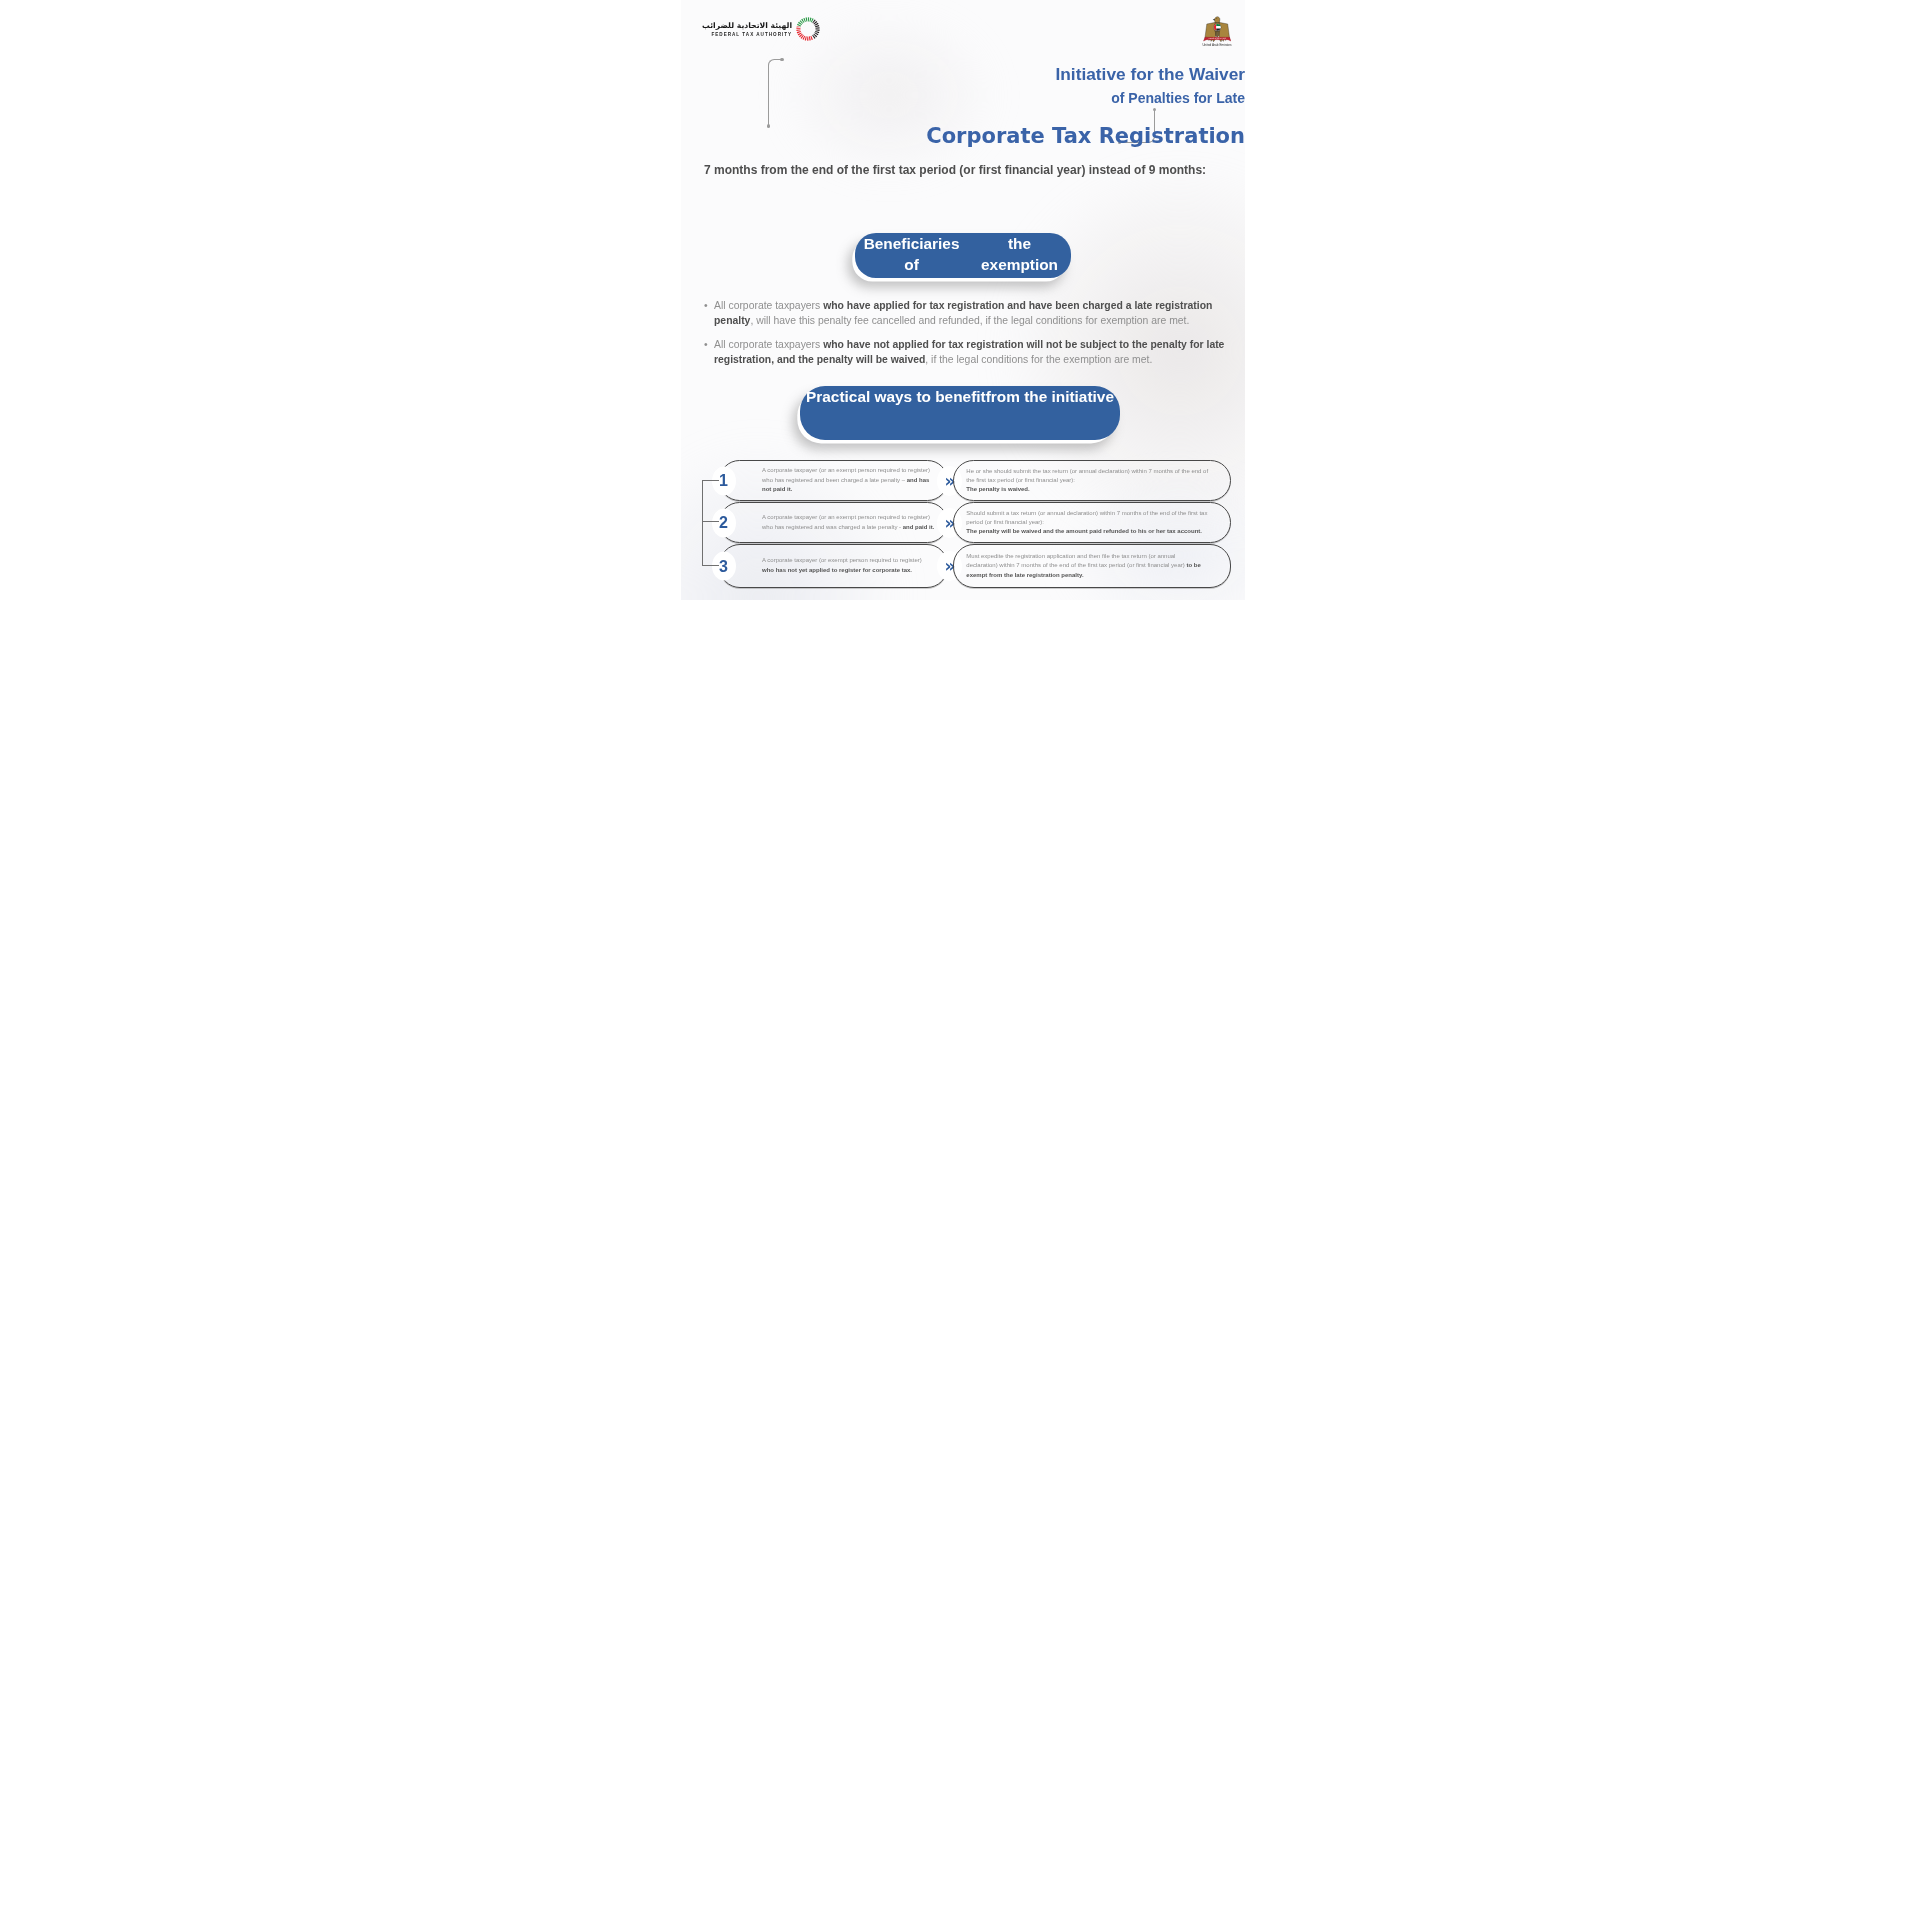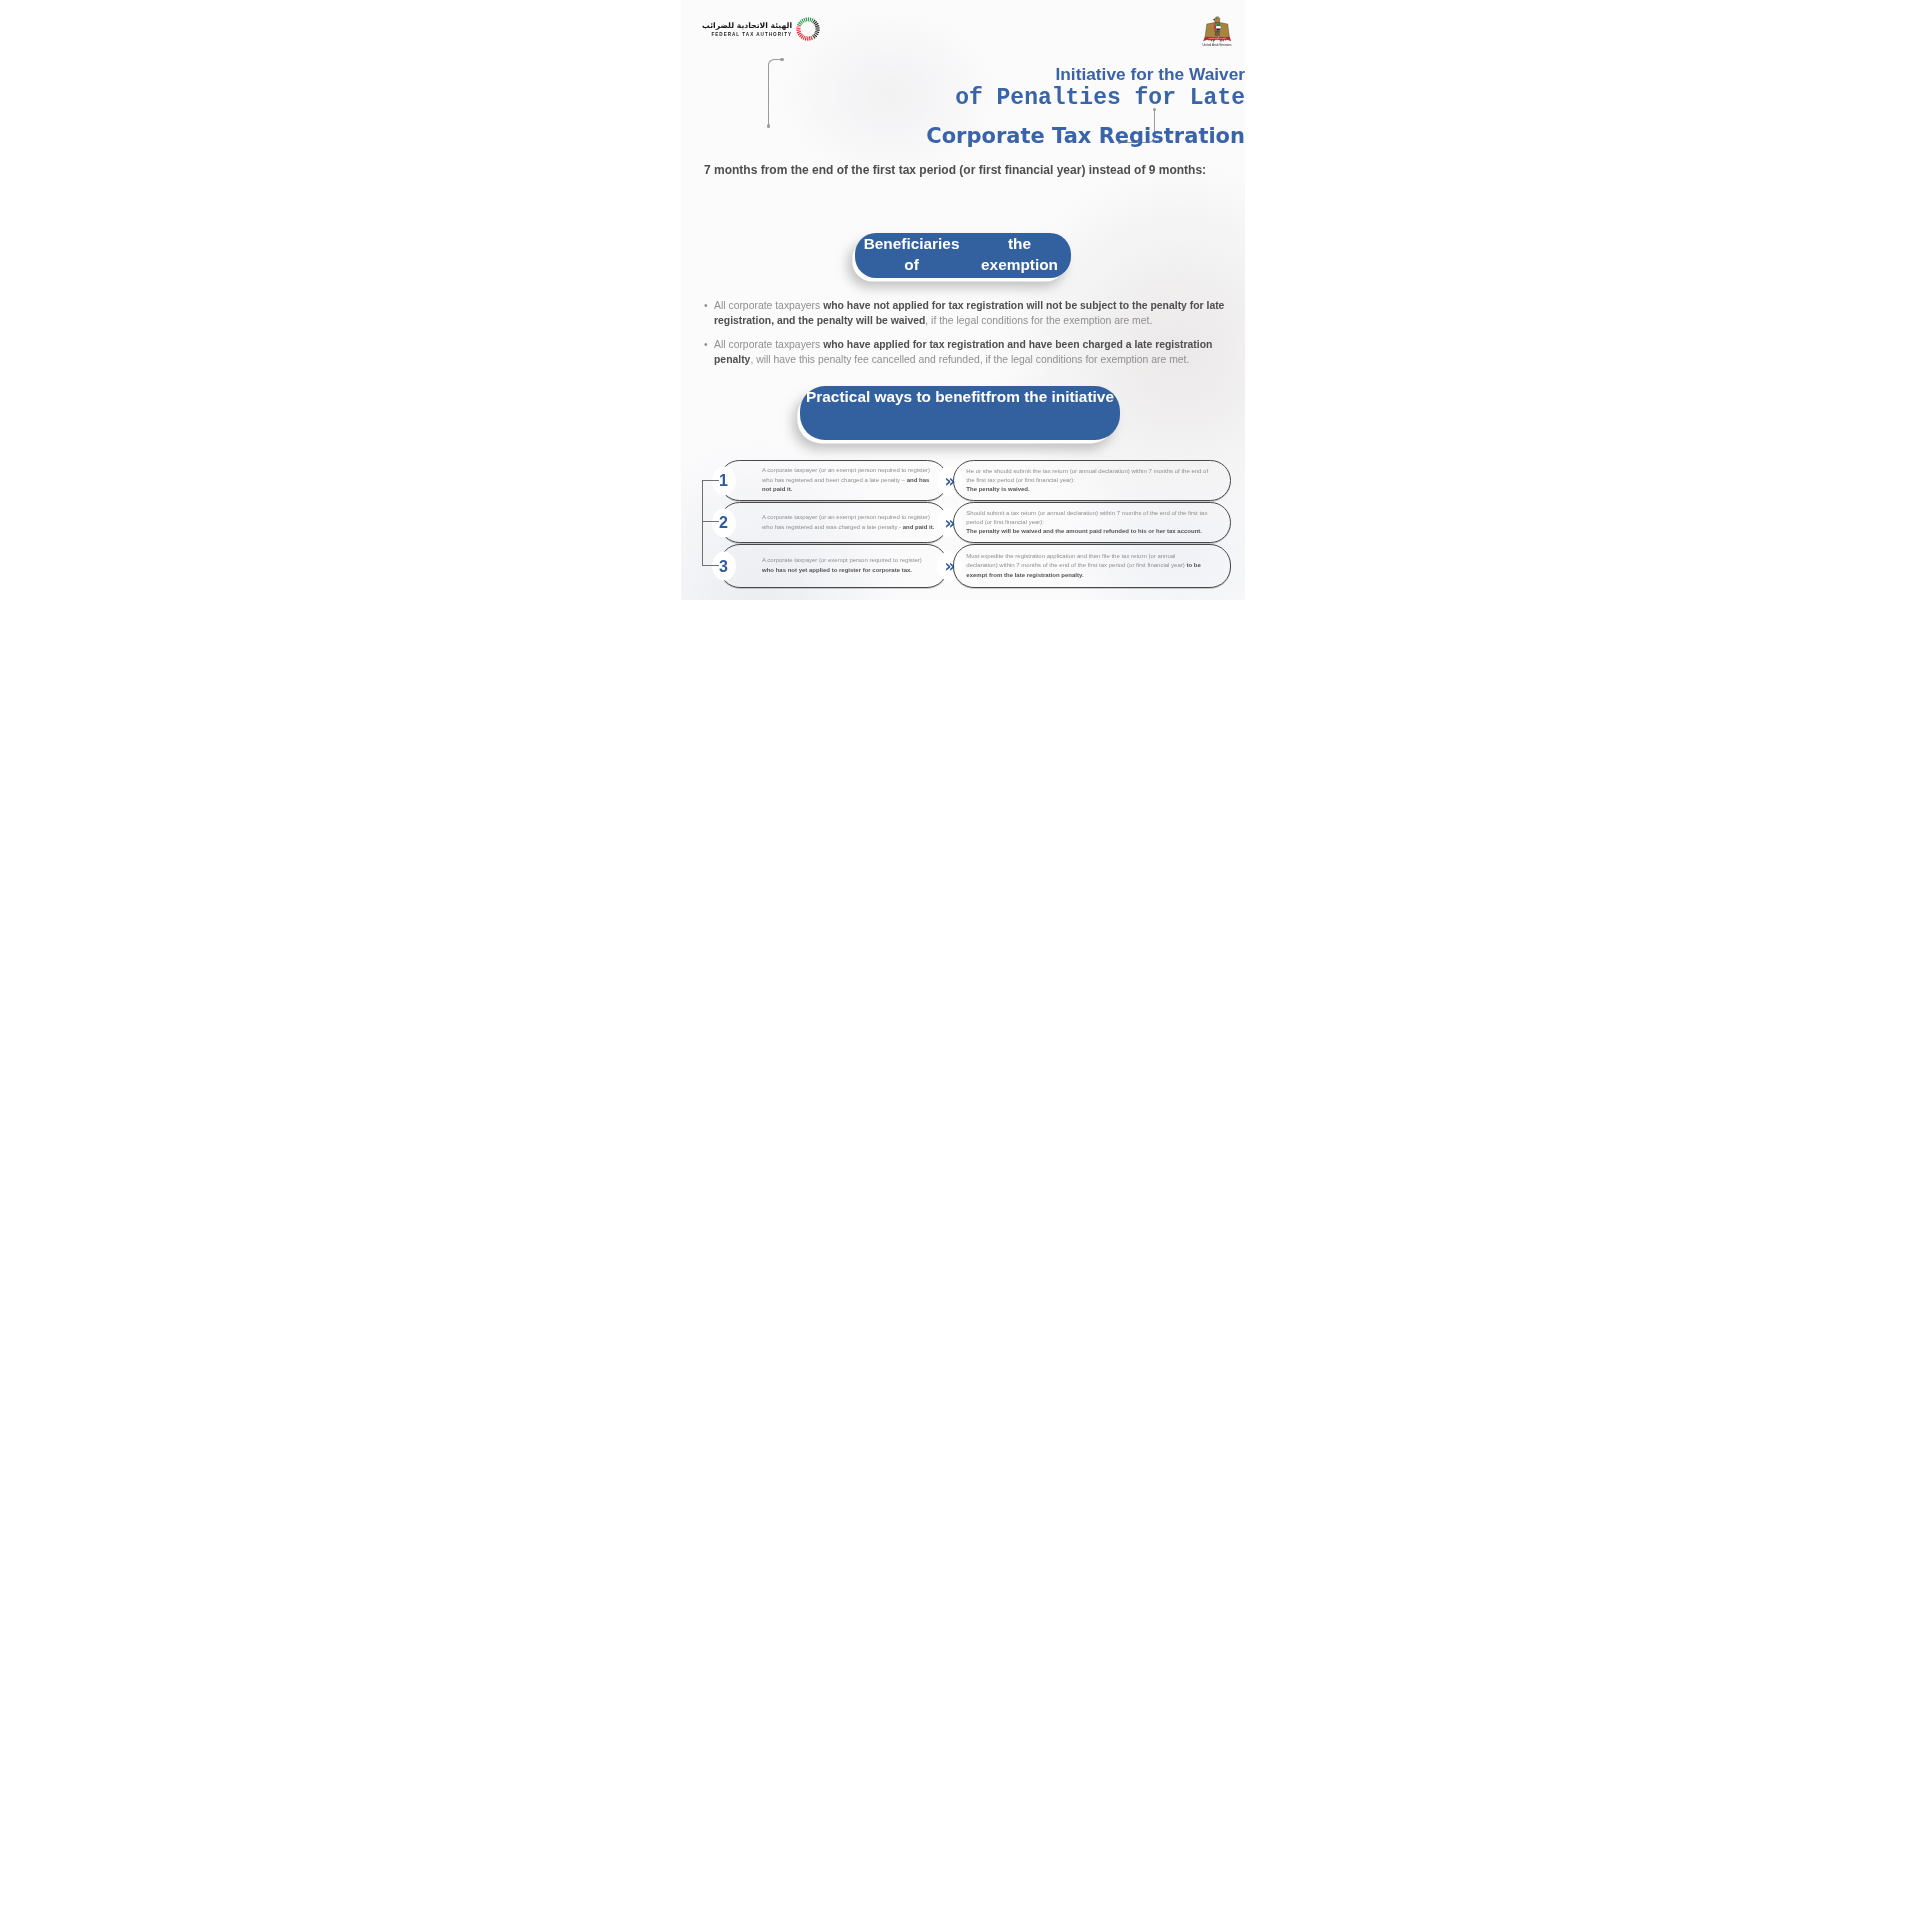--- a/index.html
+++ b/index.html
@@ -33,21 +33,21 @@
     border-right:1px solid #9b9b9b;border-bottom:1px solid #9b9b9b;border-bottom-right-radius:7px;}
   .dot{position:absolute;width:3.5px;height:3.5px;border-radius:50%;background:#9b9b9b;}
   .deco-tl .dot-a{right:-1.5px;top:-2.3px;}
   .deco-tl .dot-b{left:-2.3px;bottom:-1.5px;}
   .deco-br .dot-a{right:-2.3px;top:-1.5px;}
   .deco-br .dot-b{left:-1.5px;bottom:-2.3px;}
 
   
   .title{position:absolute;left:0;top:64px;width:100%;text-align:right;color:#3a63a8;}
   .title-l1{font-size:17.3px;font-weight:700;line-height:21.6px;}
-  .title-l2{font-family:Liberation Mono, monospace;font-size:23px;font-weight:700;line-height:25.4px;}
+  .title-l2{font-family:Liberation Sans, sans-serif;font-size:14px;font-weight:700;line-height:25.4px;}
   .title-l3{font-family:"DejaVu Sans",sans-serif;font-size:21px;font-weight:700;line-height:27px;margin-top:12px;}
 
   
   .intro-heading{position:absolute;left:23px;top:163px;width:528px;font-size:12px;font-weight:700;color:#4e4e4e;}
   .intro-body{position:absolute;left:23px;top:187px;width:514px;font-size:10.8px;color:#8f8f8f;line-height:15px;}
 
   
   .pill{position:absolute;background:#33619f;color:#ffffff;text-align:center;
     font-weight:700;font-size:15.4px;line-height:21px;
     display:flex;flex-direction:row;justify-content:center;
@@ -171,24 +171,24 @@
 
   <div class="intro-heading">7 months from the end of the first tax period (or first financial year) instead of 9 months:</div>
 
   <div class="pill pill1">
     <span>Beneficiaries of</span>
     <span>the exemption</span>
   </div>
 
   <div class="bullets">
     <div class="bullet">
-      <span>All corporate taxpayers </span><strong>who have not applied for tax registration will not be subject to the penalty for late registration, and the penalty will be waived</strong><span>, if the legal conditions for the exemption are met.</span>
+      <span>All corporate taxpayers </span><strong>who have applied for tax registration and have been charged a late registration penalty</strong><span>, will have this penalty fee cancelled and refunded, if the legal conditions for exemption are met.</span>
     </div>
     <div class="bullet">
-      <span>All corporate taxpayers </span><strong>who have applied for tax registration and have been charged a late registration penalty</strong><span>, will have this penalty fee cancelled and refunded, if the legal conditions for exemption are met.</span>
+      <span>All corporate taxpayers </span><strong>who have not applied for tax registration will not be subject to the penalty for late registration, and the penalty will be waived</strong><span>, if the legal conditions for the exemption are met.</span>
     </div>
   </div>
 
   <div class="pill pill2">
     <span>Practical ways to benefit</span>
     <span>from the initiative</span>
   </div>
 
   <div class="stepbox lbox row1">
     <span class="num-circle">1</span>

